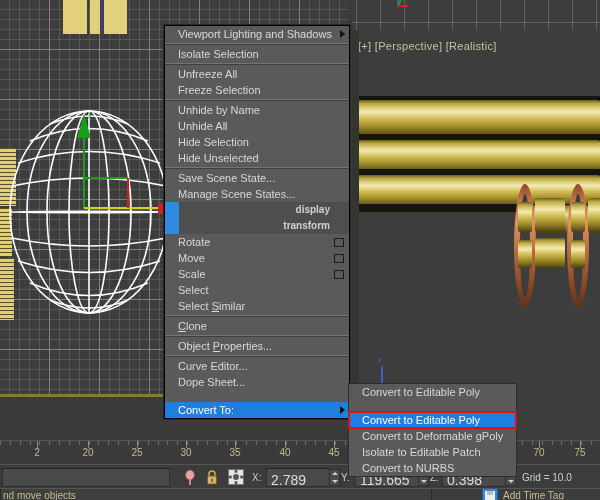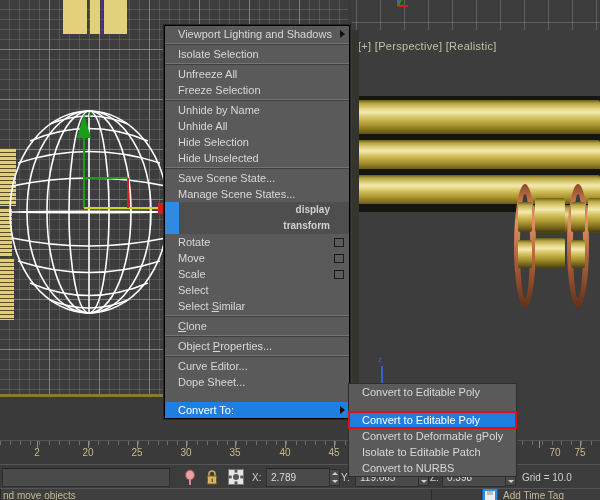--- a/index.html
+++ b/index.html
@@ -91,21 +91,21 @@
   .tick{position:absolute;top:0;width:1px;background:#8e8e8e;}
   .tick.maj{height:7px;}
   .tick.min{height:4px;background:#6e6e6e;}
   .rlab{position:absolute;top:6px;color:#c7b98f;font-size:10px;transform:translateX(-50%);}
 
   #status{position:absolute;left:0;top:464px;width:600px;height:24px;
      background:#3c3c3c;border-top:1px solid #555;}
   .sfield{position:absolute;top:3px;height:17px;background:#4a4a4a;
      border:1px solid #2e2e2e;border-top-color:#222;}
   .slabel{position:absolute;color:#cfcfcf;font-size:10px;top:7px;}
-  .sval{position:absolute;color:#dcdcdc;font-size:10px;top:7px;}
+  .sval{position:absolute;color:#dcdcdc;font-size:14px;top:7px;}
   .spin{position:absolute;top:4px;width:9px;height:15px;background:#4c4c4c;
      border:1px solid #2e2e2e;}
   .spin i{position:absolute;left:2px;width:0;height:0;
      border-left:3px solid transparent;border-right:3px solid transparent;}
   .spin i.up{top:2px;border-bottom:3px solid #d0d0d0;}
   .spin i.dn{bottom:2px;border-top:3px solid #d0d0d0;}
 
   #bottombar{position:absolute;left:0;top:488px;width:600px;height:12px;
      background:#3c3c3c;border-top:1px solid #555;overflow:hidden;}
   .bb-text{position:absolute;color:#c7b98f;font-size:10px;top:1px;}
@@ -392,21 +392,21 @@
       <div class="rlab" style="left: 137px;">25</div>
       <div class="tick maj" style="left: 186px;"></div>
       <div class="rlab" style="left: 186px;">30</div>
       <div class="tick maj" style="left: 235px;"></div>
       <div class="rlab" style="left: 235px;">35</div>
       <div class="tick maj" style="left: 285px;"></div>
       <div class="rlab" style="left: 285px;">40</div>
       <div class="tick maj" style="left: 334px;"></div>
       <div class="rlab" style="left: 334px;">45</div>
       <div class="tick maj" style="left: 539px;"></div>
-      <div class="rlab" style="left: 555px;">70</div>
+      <div class="rlab" style="left: 539px;">70</div>
       <div class="tick maj" style="left: 580px;"></div>
       <div class="rlab" style="left: 580px;">75</div>
     </div>
 
   <div id="status">
     <div class="sfield" style="left:2px;width:166px"></div>
 
     <svg class="icn" style="left:183px;top:4px" width="14" height="16">
       <ellipse cx="7" cy="6" rx="4.5" ry="5" fill="#e8a0a0" stroke="#8a5050"></ellipse>
       <rect x="6" y="10" width="2" height="6" fill="#d08a8a"></rect>

